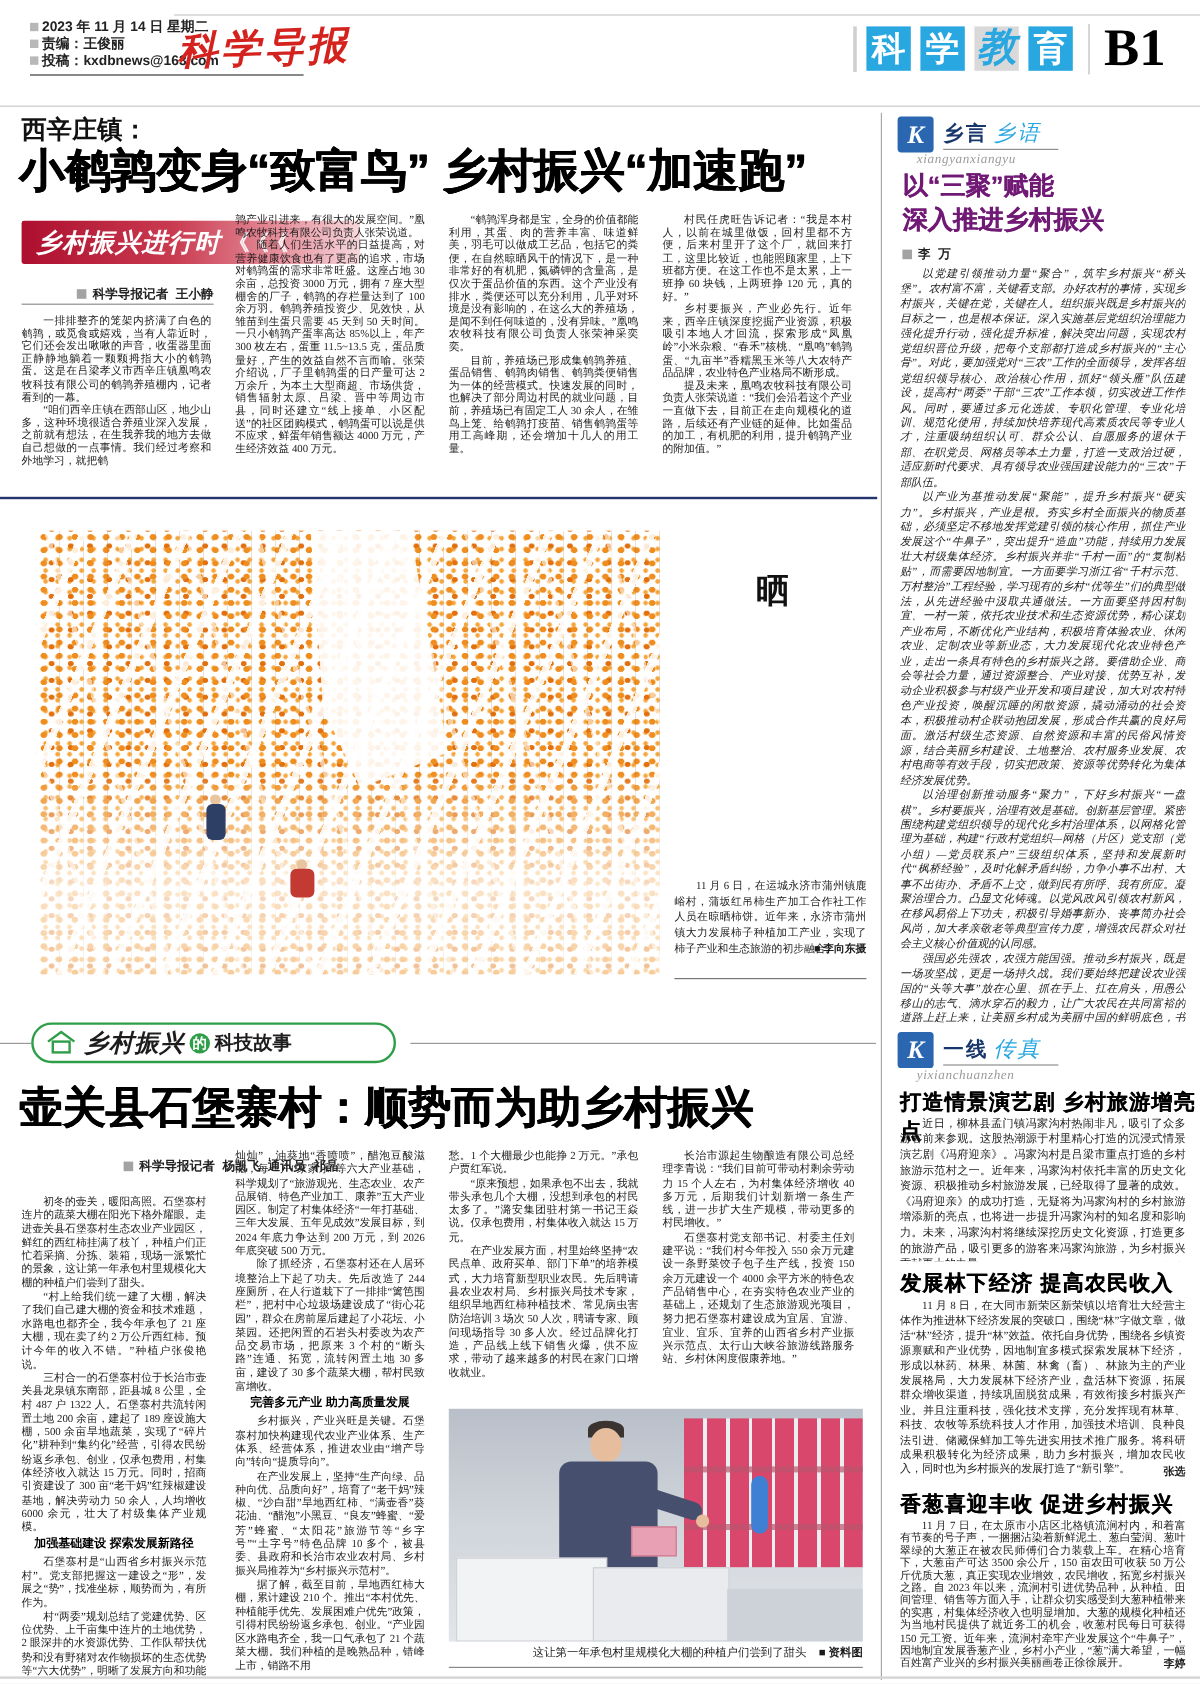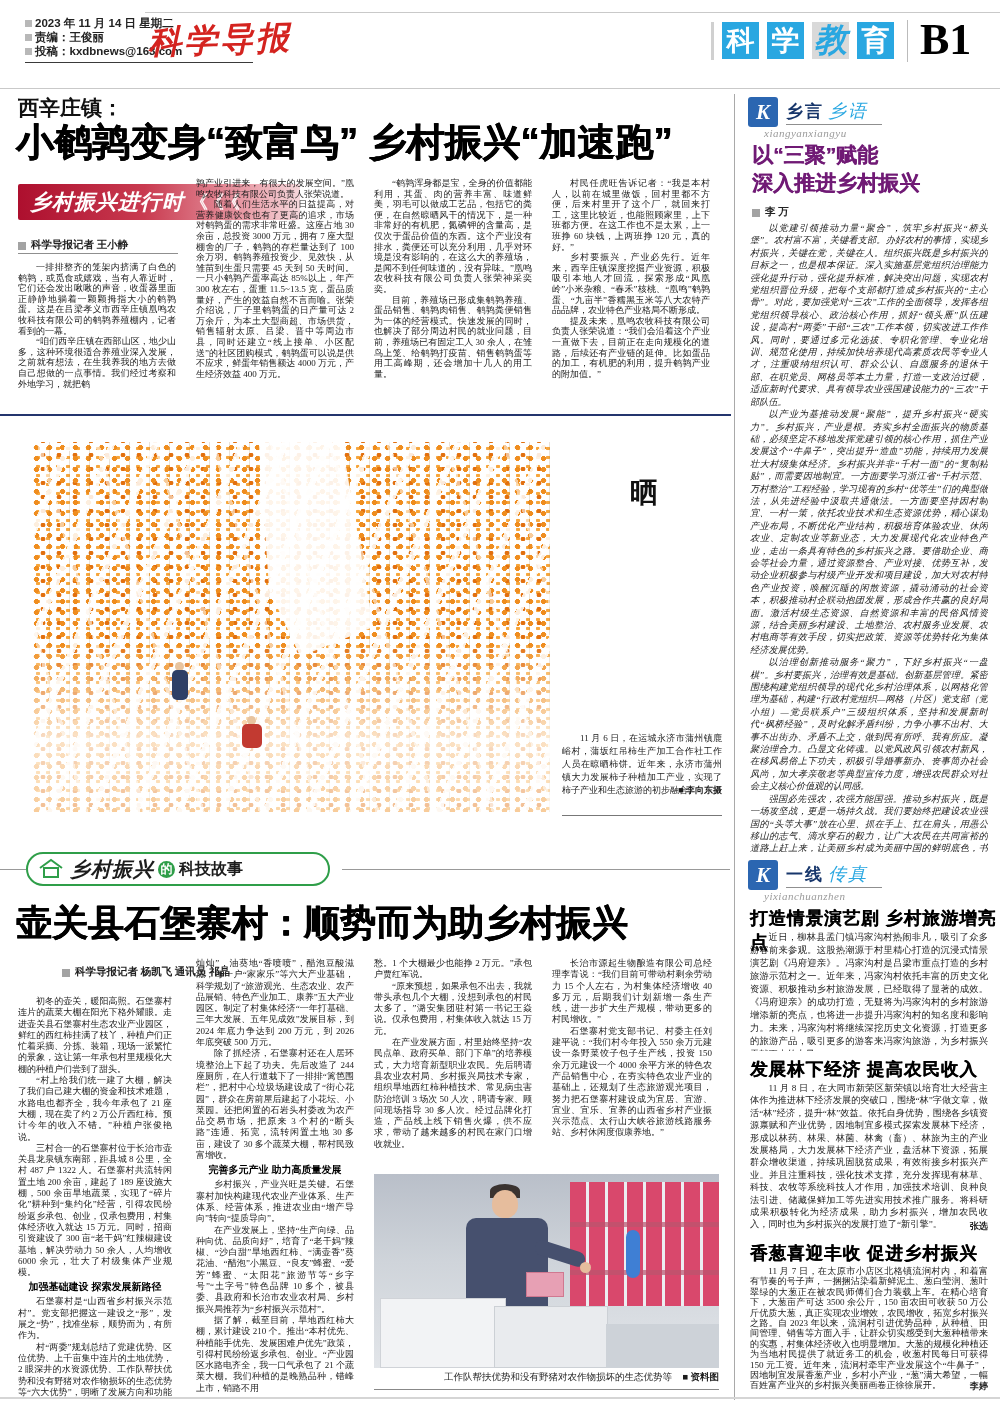--- a/index.html
+++ b/index.html
@@ -29,21 +29,21 @@
            font-family:"Liberation Sans","DejaVu Sans",sans-serif;
            text-shadow:0.5px 0 currentColor,-0.3px 0 currentColor;}
   #main-head{top:117px;font-size:38px;letter-spacing:0px;}
   #series-banner{position:absolute;left:18px;top:184px;width:282px;height:36px;border-radius:2px;
                  background:linear-gradient(90deg,#ad0f2e 0%,#c93b50 45%,#e89aa5 80%,#f6d8dc 100%);
                  display:flex;align-items:center;padding-left:12px;box-sizing:border-box;}
   #series-banner .lbl{color:#fff;font-size:21px;font-weight:900;font-style:italic;letter-spacing:1px;
                       font-family:"Liberation Sans","DejaVu Sans",sans-serif;}
   #series-banner .marks{color:rgba(255,255,255,0.92);font-size:18px;font-weight:bold;margin-left:6px;letter-spacing:-2px;}
   .byline{position:absolute;font-size:10.5px;font-weight:bold;color:#222;
-          font-family:Liberation Serif, serif;}
+          font-family:Liberation Mono, monospace;text-align:right;}
   #main-byline{left:18px;top:238px;width:160px;border-bottom:1px solid #8f8f8f;padding-bottom:1px;}
   .col{position:absolute;overflow:hidden;}
   .bt{font-size:9px;line-height:10.6px;text-align:justify;margin:0;color:#1b1b1b;}
   .ind{text-indent:2em;}
   .ft{font-size:9px;line-height:11.3px;text-align:justify;margin:0;color:#1b1b1b;}
   .sub{font-size:10px;line-height:14px;font-weight:bold;text-align:center;margin:2px 0;
        font-family:"Liberation Sans","DejaVu Sans",sans-serif;color:#000;}
   #navy-rule{position:absolute;left:0;top:414px;width:731px;height:2px;background:#24356d;}
   
   #photo1{position:absolute;left:30px;top:442px;width:520px;height:370px;overflow:hidden;background:#fff;}
@@ -244,21 +244,21 @@
     <div class="torso"></div>
     <div class="arm"></div>
     <div class="hand"></div>
     <div class="pinkbox"></div>
     <div class="roll"></div>
     <div class="foam1"></div>
     <div class="foam2"></div>
     <div class="table"></div>
   </div>
   <div id="p2-cap">
-    <span>工作队帮扶优势和没有野猪对农作物损坏的生态优势等</span>
+    <span>这让第一年承包村里规模化大棚的种植户们尝到了甜头</span>
     <span class="credit">■ 资料图</span>
   </div>
 
   <div class="vline" style="left:734px;top:94px;height:1306px;"></div>
 
   <div class="klogo" style="left:748px;top:97px;">K</div>
   <div class="abs" style="left:786px;top:99px;">
     <span class="tagbold">乡言</span><span class="tagscript">乡语</span>
   </div>
   <div class="hline" style="left:786px;top:124px;width:96px;background:#8f8f8f;"></div>

